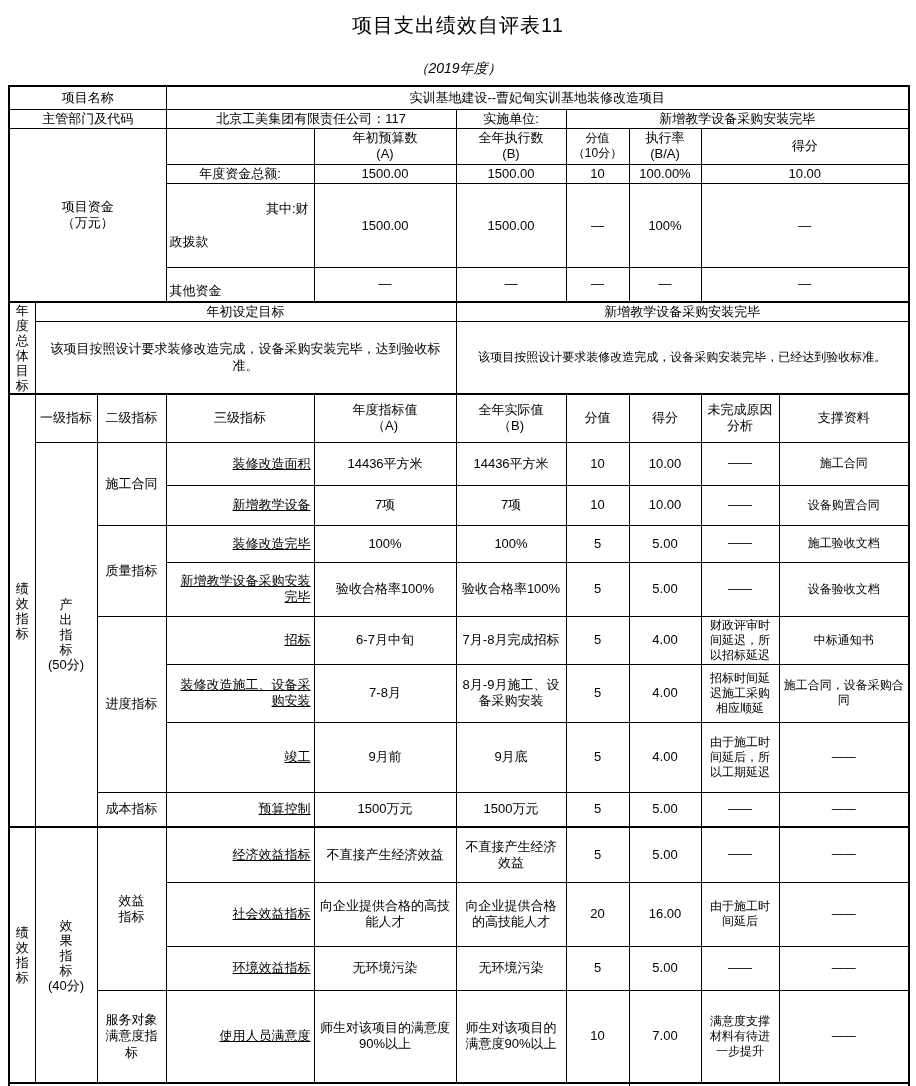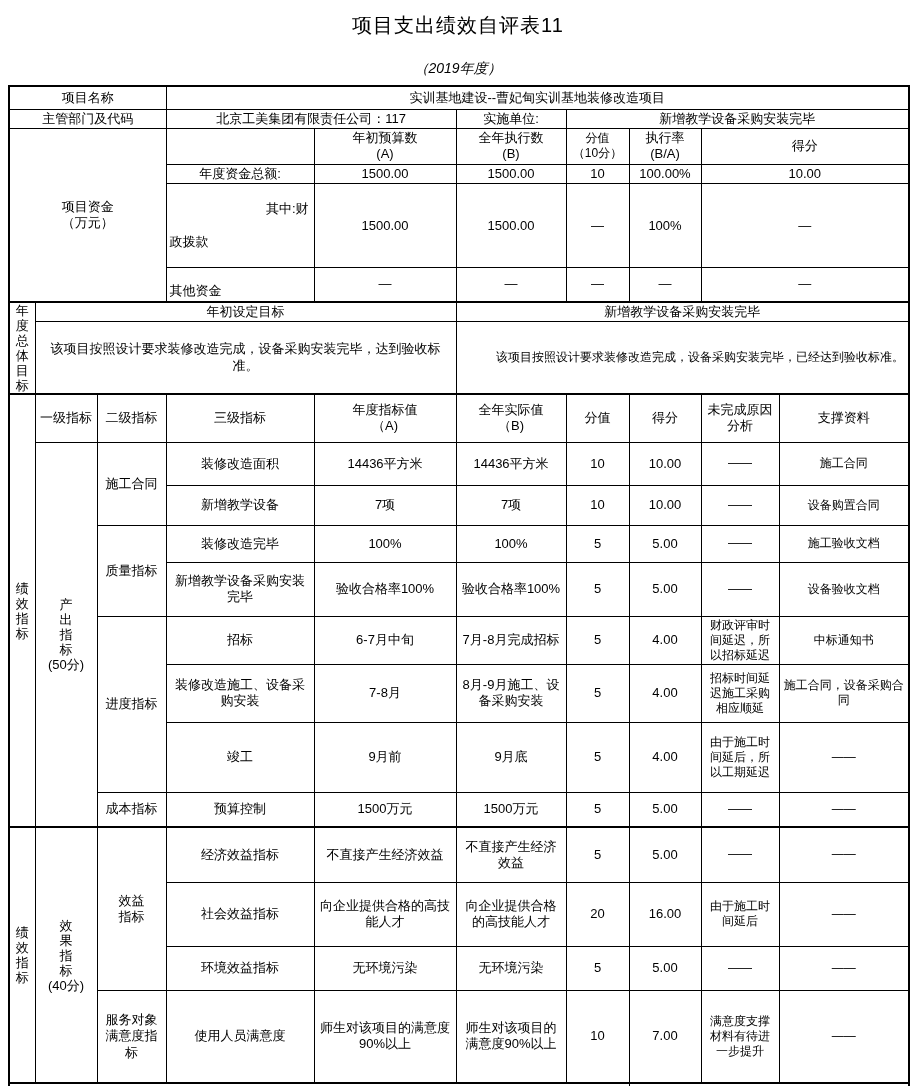--- a/index.html
+++ b/index.html
@@ -17,27 +17,27 @@
   }
   td {
     border:1px solid #000;
     font-size:13px; line-height:1.25;
     text-align:center; vertical-align:middle;
     padding:1px 3px;
     white-space:pre-line;
     overflow:hidden; overflow-wrap:break-word;
   }
   td.thick { border-top:2px solid #000; }
-  td.left  { text-align:center; }
+  td.left  { text-align:right;text-decoration:underline; }
   td.bottom-left { vertical-align:bottom; text-align:left; padding-bottom:2px; }
   td.vert { line-height:1.16; padding:0; }
   td.small { font-size:12px; }
   td.bold { font-weight:bold; font-size:14px; }
   td.goal-initial { padding:0 15px; }
-  td.goal-summary { text-align:right; font-size:12px; padding:0 4px; white-space:nowrap; }
+  td.goal-summary { text-align:center; font-size:12px; padding:0 4px; white-space:nowrap; }
   td.funds-points { font-size:12px; }
   .wrap-r { display:block; text-align:right; padding-right:2px; }
   .wrap-l { display:block; text-align:left; }
 </style>
 </head>
 <body>
 
 <div class="title">项目支出绩效自评表11</div>
 <div class="subtitle">（2019年度）</div>
 

